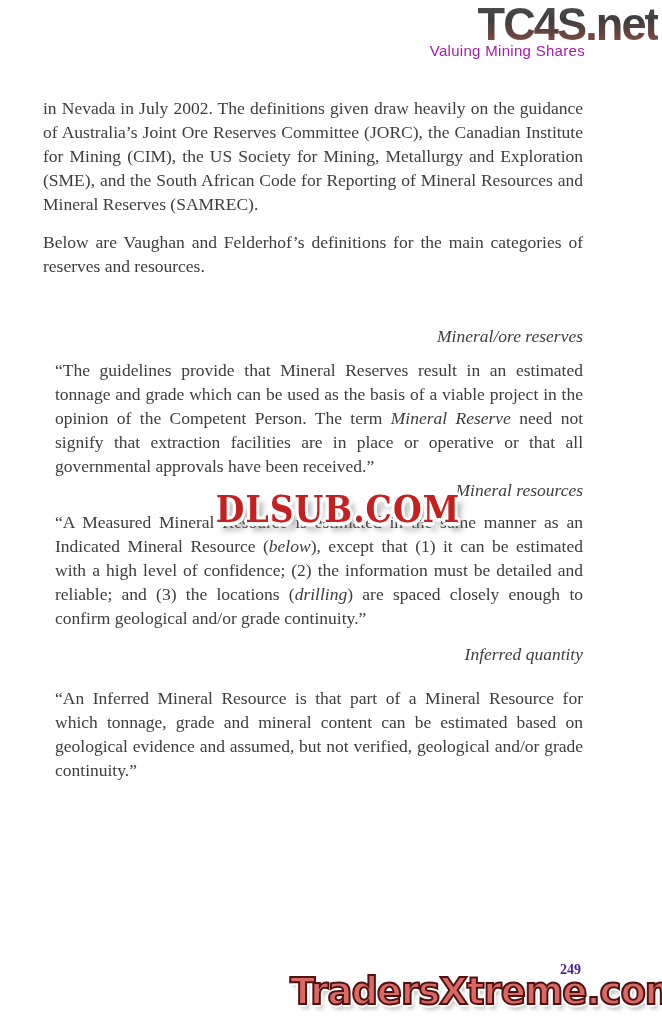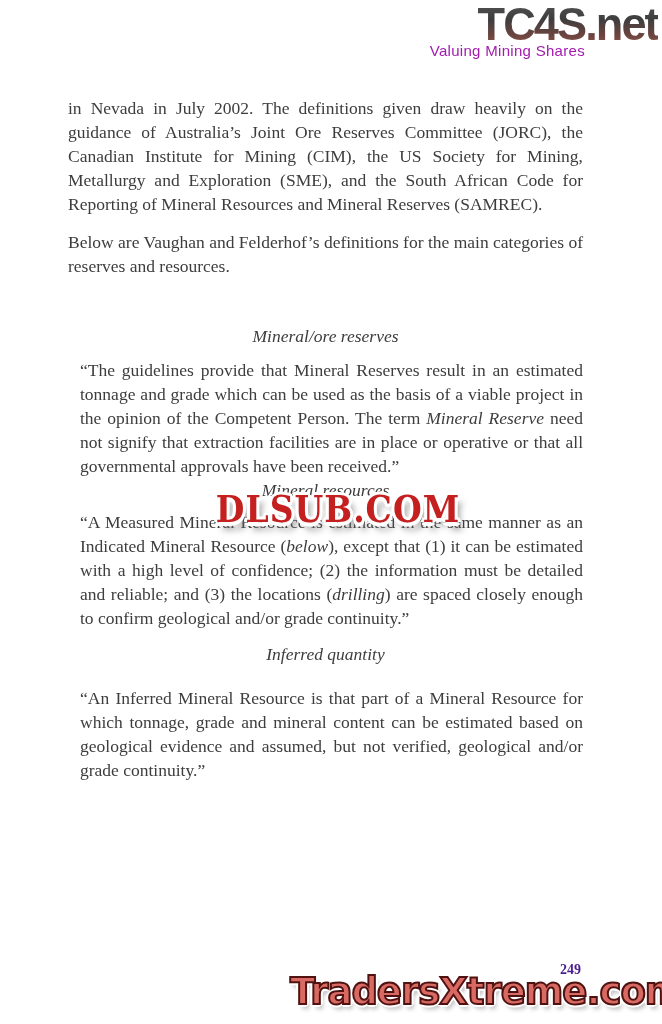--- a/index.html
+++ b/index.html
@@ -36,34 +36,34 @@
     font-size: 15px;
     letter-spacing: 0.3px;
     color: #a21caf;
   }
 
   
   .content {
     position: absolute;
     top: 0; left: 0;
     width: 662px;
-    padding: 96px 79px 0 68px;
+    padding: 96px 79px 0 43px;
     box-sizing: border-box;
     font-size: 17.5px;
     line-height: 24px;
     text-align: justify;
   }
   .content p { margin: 0; }
   .para2 { margin-top: 14px !important; }
 
   .sec-heading {
     font-style: italic;
     font-size: 17.5px;
     line-height: 24px;
-    text-align: center;
+    text-align: right;
   }
   .quote {
     margin-left: 12px !important;
   }
   .section:nth-child(1) .sec-heading { margin-top: 46px; }
   .section:nth-child(1) .quote      { margin-top: 10px; }
   .section:nth-child(2) .sec-heading { }
   .section:nth-child(2) .quote      { margin-top: 16px; }
   .section:nth-child(3) .sec-heading { margin-top: 8px; }
   .section:nth-child(3) .quote      { margin-top: 8px; }

